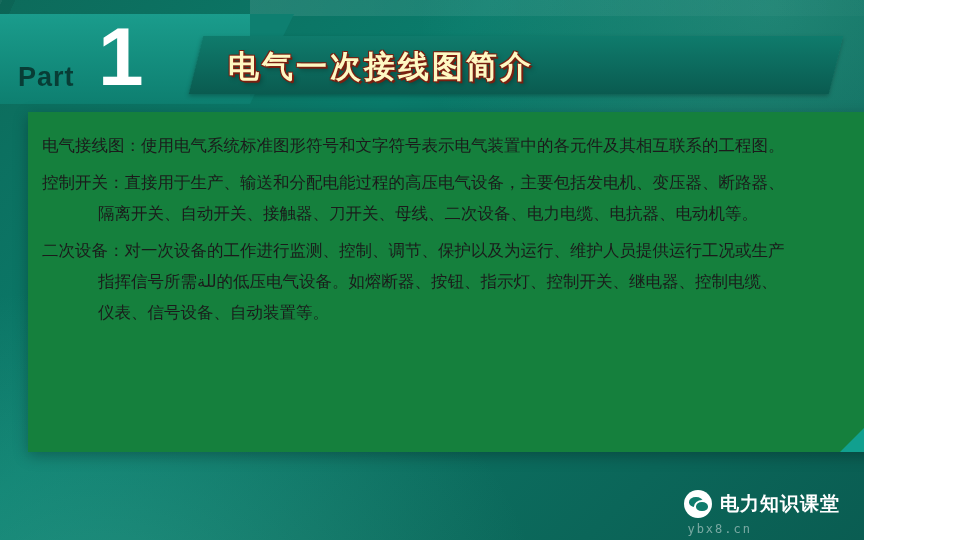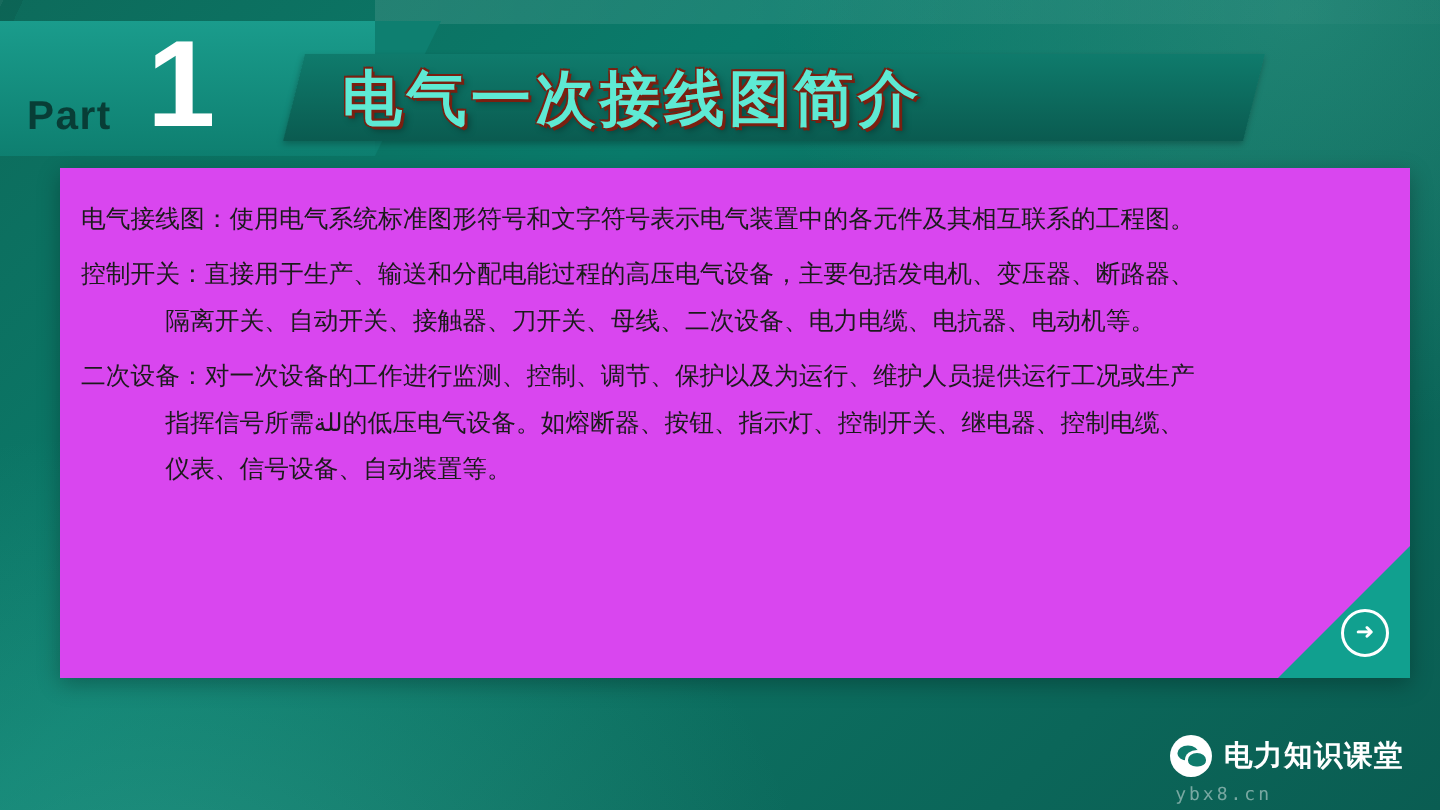--- a/index.html
+++ b/index.html
@@ -8,21 +8,21 @@
     background: #ffffff;
   }
   body {
     width: 960px;
     height: 540px;
     overflow: hidden;
     font-family: "DejaVu Sans", "Liberation Sans", sans-serif;
   }
   .slide {
     position: relative;
-    width: 960px;
+    width: 864px;
     height: 540px;
     background: #0f6a5e;
     overflow: hidden;
   }
   
   .bg-base {
     position: absolute;
     inset: 0;
     background: linear-gradient(135deg, #0d6b5b 0%, #0a7b6b 35%, #0c6f60 60%, #0a5d52 100%);
   }
@@ -101,41 +101,41 @@
     transform: skewX(-14deg);
     box-shadow: 0 2px 4px rgba(0,0,0,0.25);
   }
   .title-text {
     position: absolute;
     left: 228px;
     top: 40px;
     width: 600px;
     height: 52px;
     z-index: 5;
-    color: #5eead4;
-    font-size: 40px;
+    color: #fef9c3;
+    font-size: 31px;
     line-height: 52px;
     font-weight: bold;
     letter-spacing: 3px;
     text-shadow:
       2px 2px 0 #7a1f10,
       -1px -1px 0 #7a1f10,
       1px -1px 0 #7a1f10,
       -1px 1px 0 #7a1f10,
       3px 3px 5px rgba(0,0,0,0.35);
     white-space: nowrap;
   }
   
   .card {
     position: absolute;
-    left: 40px;
+    left: 28px;
     top: 112px;
     width: 900px;
     height: 340px;
-    background: #d946ef;
+    background: #15803d;
     box-shadow: 0 4px 14px rgba(0,0,0,0.28);
     text-decoration: underline;
   }
   .card:after {
     content: "";
     position: absolute;
     right: 0;
     bottom: 0;
     width: 0;
     height: 0;

